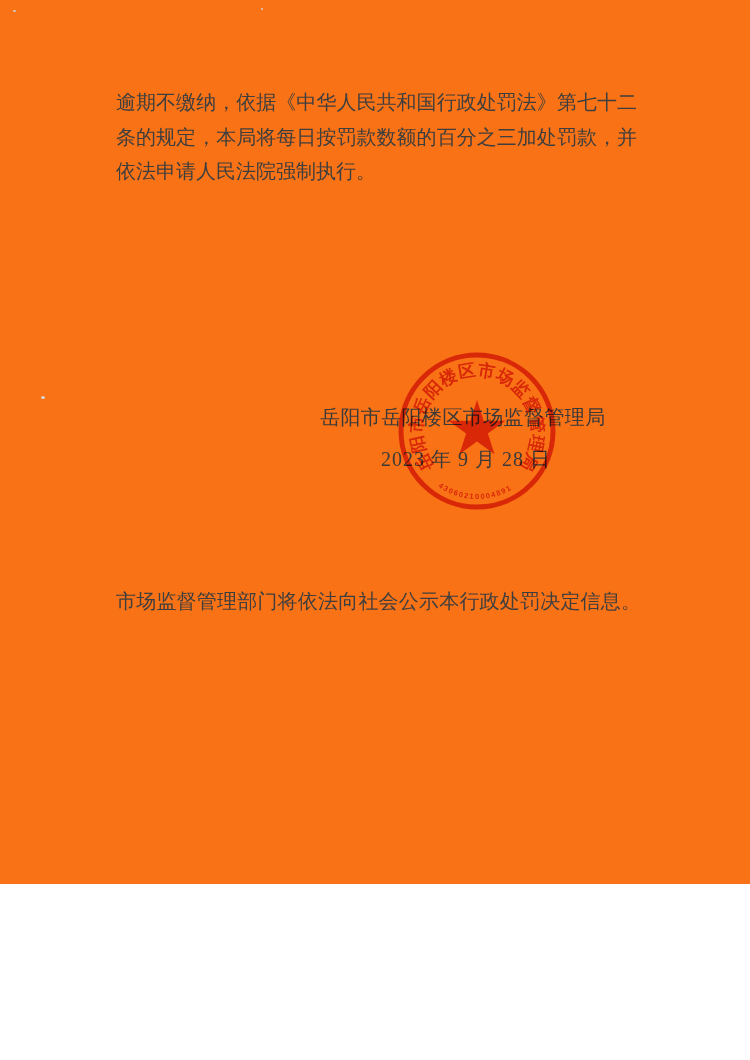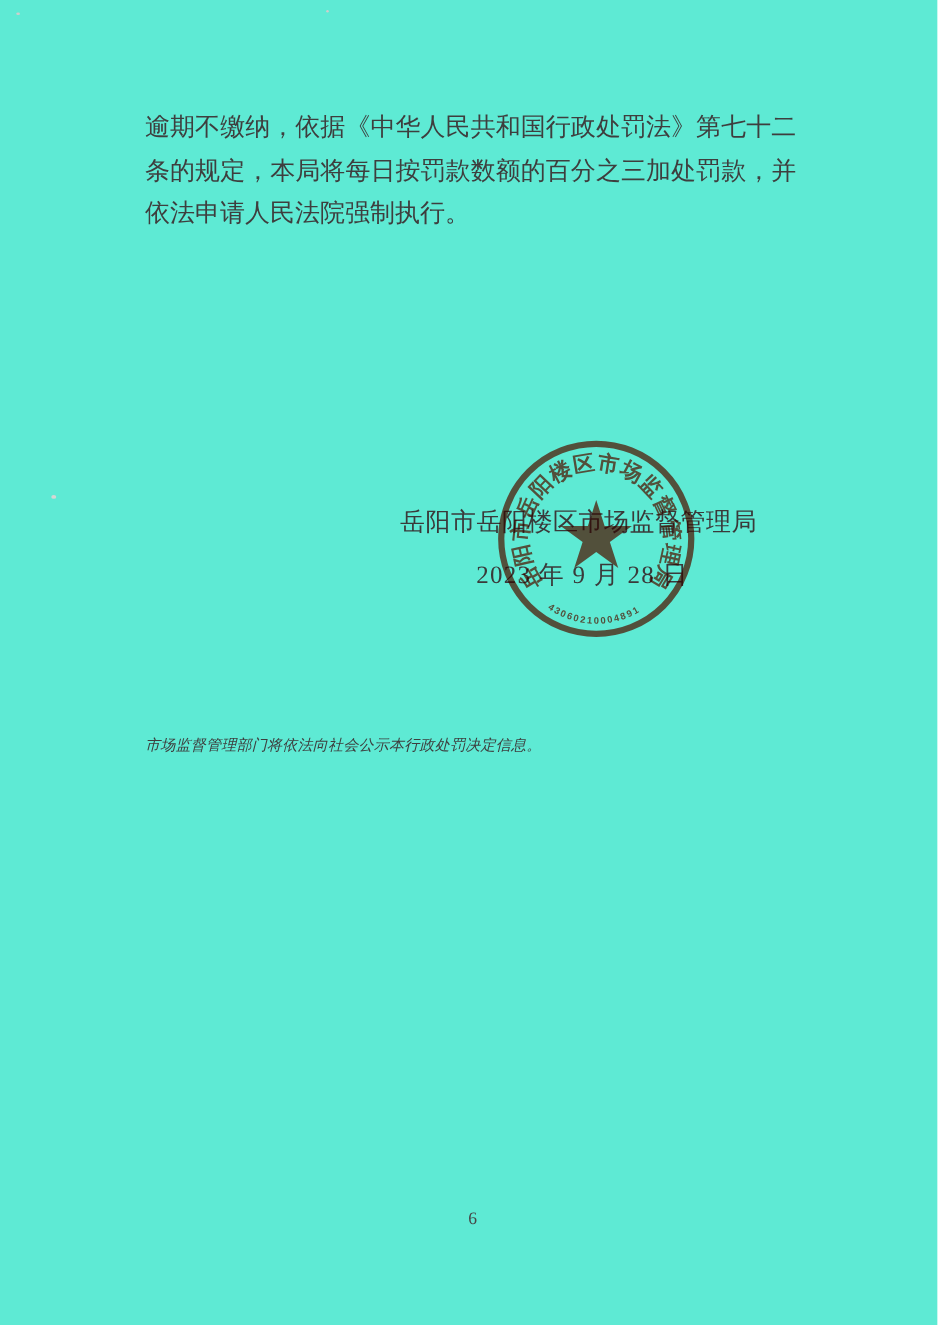--- a/index.html
+++ b/index.html
@@ -3,22 +3,22 @@
 <meta charset="utf-8">
 <style>
   html, body {
     margin: 0;
     padding: 0;
     background: #ffffff;
   }
   .page {
     position: relative;
     width: 750px;
-    height: 1060px;
-    background: #5eead4;
+    height: 884px;
+    background: #f97316;
     overflow: hidden;
     font-family: "Liberation Serif", "DejaVu Serif", serif;
     color: #3e3e3e;
   }
   .doc-text {
     position: absolute;
     left: 116px;
     top: 85px;
     width: 521px;
   }
@@ -46,25 +46,24 @@
   }
   .issue-date {
     left: 381px;
     top: 446px;
     letter-spacing: 1px;
   }
   .disclosure {
     position: absolute;
     left: 116px;
     top: 588px;
-    font-size: 12px;
+    font-size: 20px;
     letter-spacing: 0.2px;
     white-space: nowrap;
     color: #3e3e3e;
-    font-style: italic;
   }
   .page-number {
     position: absolute;
     left: 362px;
     top: 968px;
     width: 32px;
     text-align: center;
     font-size: 14px;
     color: #474747;
   }

